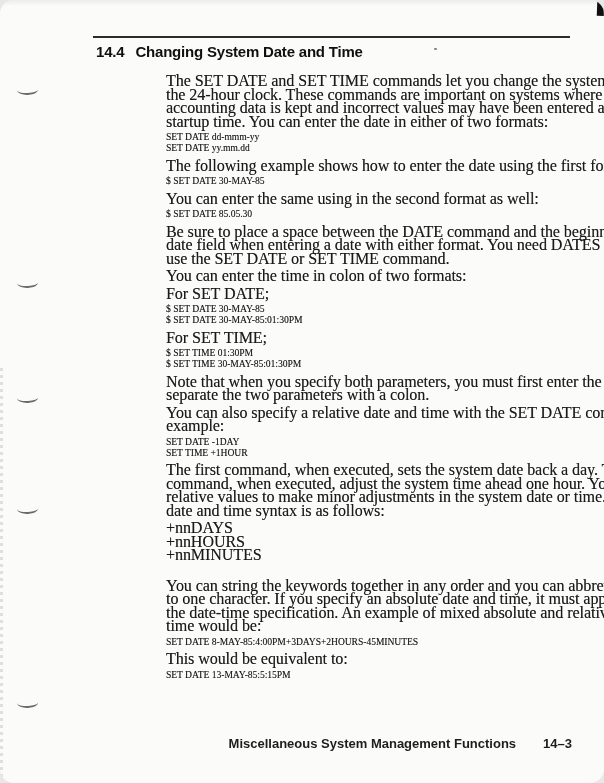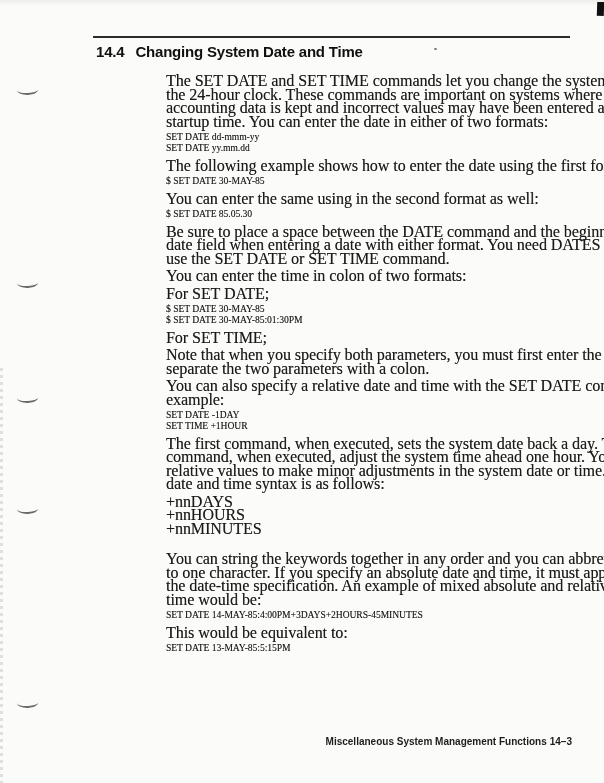--- a/index.html
+++ b/index.html
@@ -8,20 +8,21 @@
     --rule:#2b2b2b;
   }
   html,body{margin:0;padding:0;background:#e8e8e6;}
   .page{
     position:relative;
     width:604px;height:783px;
     background:var(--paper);
     overflow:hidden;
     font-family:"Liberation Serif",serif;
     color:var(--ink);
+    border-radius:14px;
   }
   
   .page::before{
     content:"";position:absolute;left:0;top:0;width:100%;height:6px;
     background:linear-gradient(#dddddc,rgba(255,255,255,0));opacity:.5;pointer-events:none;
   }
 
   
   .section-rule{
     position:absolute;left:93px;top:36px;width:477px;height:2px;
@@ -54,23 +55,23 @@
     font-size:9.5px;line-height:11px;
     white-space:pre;
     color:#181818;
     text-shadow:0.2px 0.2px 0.2px rgba(0,0,0,.4);
   }
   .syntax{line-height:13.5px;margin-bottom:17px;}
 
   
   .footer{
     position:absolute;right:32px;top:736px;
-    display:flex;gap:3px;align-items:baseline;
+    display:flex;gap:27px;align-items:baseline;
     font-family:"Liberation Sans",sans-serif;
-    font-weight:bold;font-size:10px;color:#1d1d1d;
+    font-weight:bold;font-size:13px;color:#1d1d1d;
     white-space:nowrap;
   }
 
   
   .edge-mark{
     position:absolute;left:17px;width:21px;height:8px;
     border-bottom:2px solid #474747;
     border-radius:0 0 55% 60%;
     transform:rotate(-3deg);
     opacity:.8;
@@ -118,38 +119,40 @@
       <p class="para">You can enter the same using in the second format as well:</p>
       <pre class="code">$ SET DATE 85.05.30</pre>
       <p class="para">Be sure to place a space between the DATE command and the beginning of the
 date field when entering a date with either format. You need DATES privilege to
 use the SET DATE or SET TIME command.</p>
       <p class="para">You can enter the time in colon of two formats:</p>
       <p class="para">For SET DATE;</p>
       <pre class="code">$ SET DATE 30-MAY-85
 $ SET DATE 30-MAY-85:01:30PM</pre>
       <p class="para">For SET TIME;</p>
+      <pre class="code">$ SET TIME 01:30PM
+$ SET TIME 30-MAY-85:01:30PM</pre>
       <p class="para">Note that when you specify both parameters, you must first enter the date and
 separate the two parameters with a colon.</p>
       <p class="para">You can also specify a relative date and time with the SET DATE command. For
 example:</p>
       <pre class="code">SET DATE -1DAY
 SET TIME +1HOUR</pre>
       <p class="para">The first command, when executed, sets the system date back a day. The second
 command, when executed, adjust the system time ahead one hour. You can use
 relative values to make minor adjustments in the system date or time. Relative
 date and time syntax is as follows:</p>
       <p class="para syntax">+nnDAYS
 +nnHOURS
 +nnMINUTES</p>
       <p class="para">You can string the keywords together in any order and you can abbreviate them
 to one character. If you specify an absolute date and time, it must appear first in
 the date-time specification. An example of mixed absolute and relative date and
 time would be:</p>
-      <pre class="code">SET DATE 14-MAY-85:4:00PM+3DAYS+2HOURS-45MINUTES</pre>
+      <pre class="code">SET DATE 8-MAY-85:4:00PM+3DAYS+2HOURS-45MINUTES</pre>
       <p class="para">This would be equivalent to:</p>
       <pre class="code">SET DATE 13-MAY-85:5:15PM</pre>
     </div>
 
   <div class="footer">
     <span>Miscellaneous System Management Functions</span>
     <span>14–3</span>
   </div>
 
   <div class="edge-mark m1"></div>

